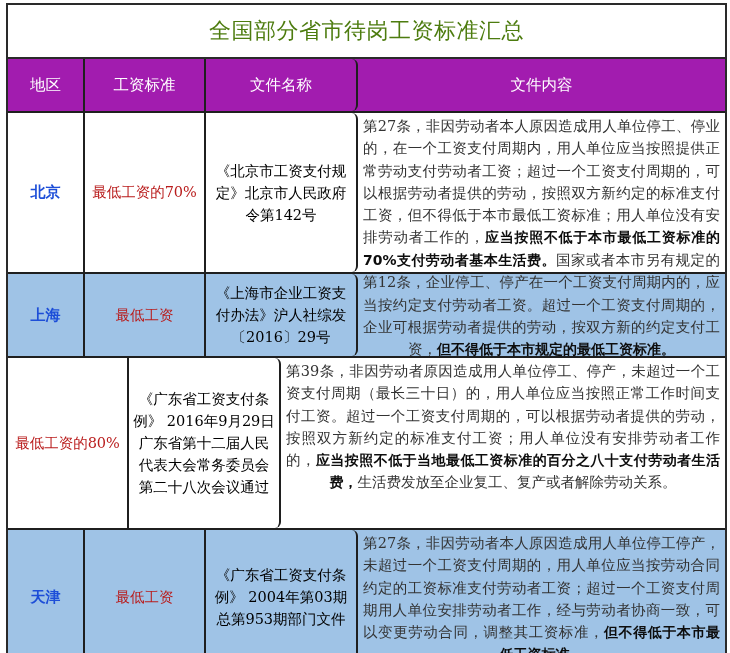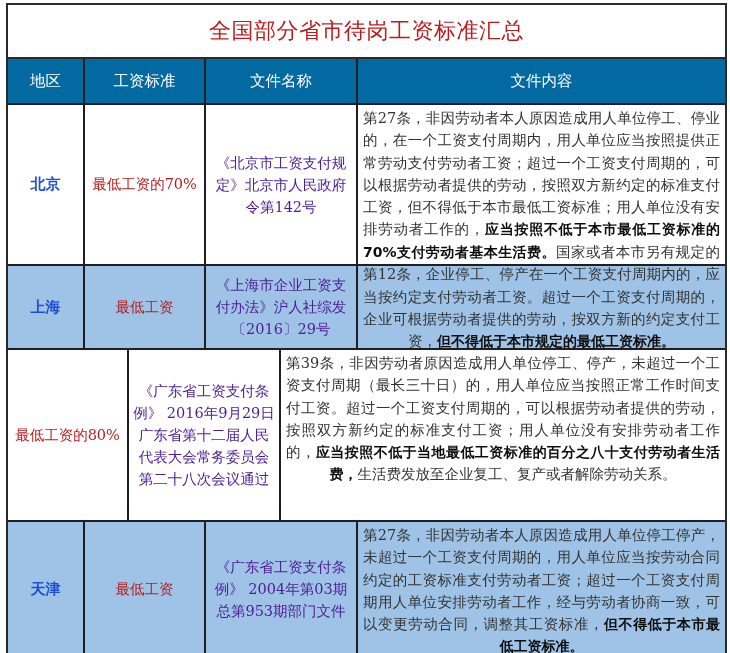--- a/index.html
+++ b/index.html
@@ -26,21 +26,21 @@
       box-sizing: border-box;
     }
     .title-row {
       height: 54px;
       display: flex;
       align-items: center;
       justify-content: center;
       background: #ffffff;
       font-family: "DejaVu Sans", "Liberation Sans", sans-serif;
       font-size: 22px;
-      color: #b91c1c;
+      color: #4d7c0f;
       letter-spacing: 0.5px;
       border-bottom: 2px solid #2a2a2a;
       box-sizing: border-box;
     }
     .row {
       display: flex;
       border-bottom: 2px solid #1f1f1f;
       box-sizing: border-box;
     }
     .cell {
@@ -48,26 +48,26 @@
       border-right: 2px solid #1f1f1f;
       display: flex;
       align-items: center;
       justify-content: center;
       text-align: center;
       overflow: hidden;
     }
     .cell:last-child { border-right: none; }
     .c1 { width: 77px; }
     .c2 { width: 121px; }
-    .c3 { width: 152px; }
+    .c3 { width: 152px; border-radius: 6px; }
     .c4 { flex: 1; }
 
     .header-row {
-      height: 46px;
-      background: #0369a1;
+      height: 54px;
+      background: #a21caf;
     }
     .header-row .cell {
       color: #ffffff;
       font-family: "DejaVu Sans", "Liberation Sans", sans-serif;
       font-size: 15.5px;
     }
 
     .row.white { background: #ffffff; }
     .row.blue { background: #9fc3e6; }
 
@@ -76,21 +76,21 @@
       font-weight: bold;
       font-size: 15px;
       color: #1d4ed8;
     }
     .standard {
       font-size: 14.5px;
       color: #b91c1c;
     }
     .docname {
       font-size: 14.5px;
-      color: #4c1d95;
+      color: #000000;
       line-height: 22px;
       padding: 4px 3px;
     }
     .content {
       font-size: 14.5px;
       color: #333333;
       line-height: 22.3px;
       padding: 0 5px;
       text-align: justify;
       text-align-last: center;

